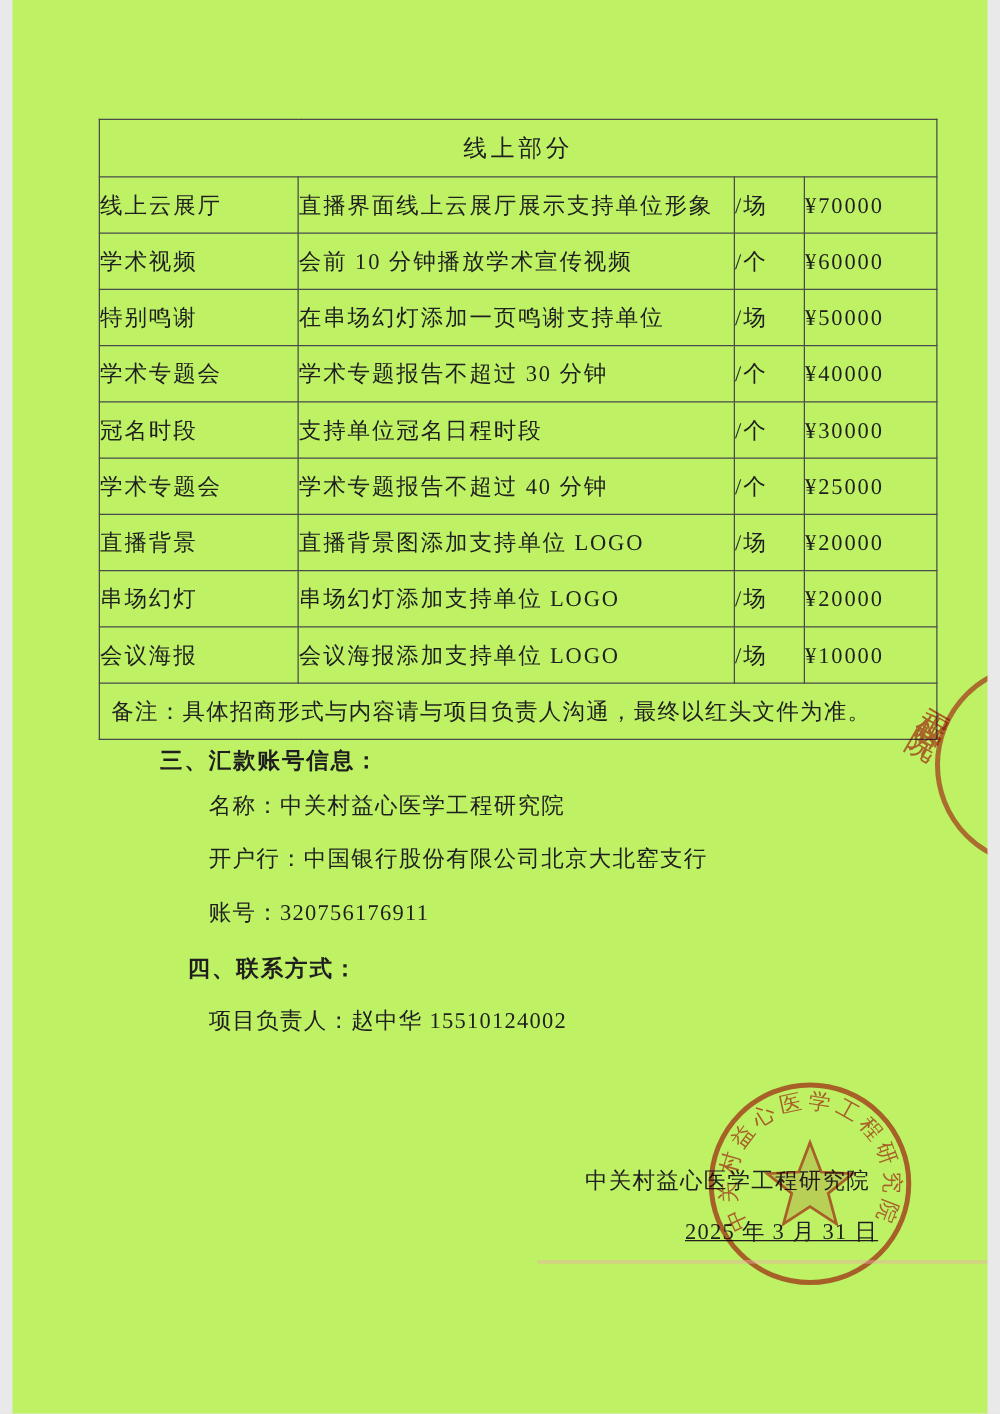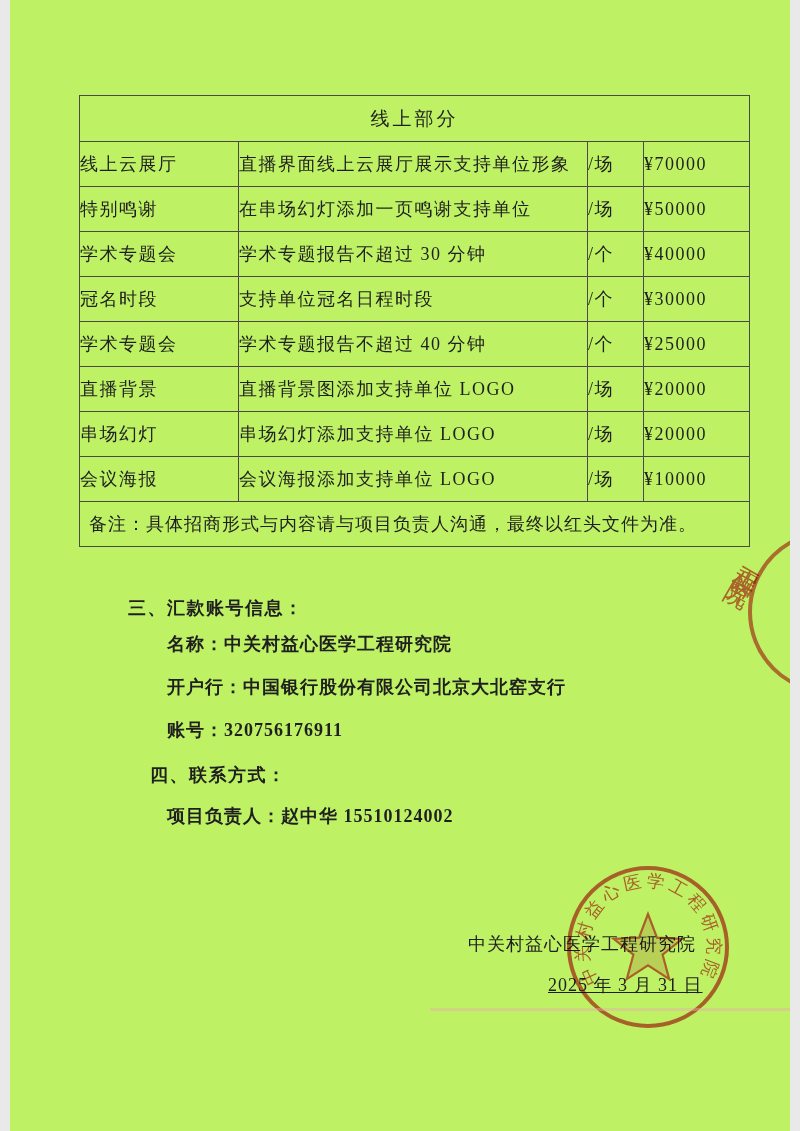--- a/index.html
+++ b/index.html
@@ -28,21 +28,21 @@
   td.c-item{padding-left:9px;}
   td.c-desc{padding-left:11px;}
   td.c-unit{padding-left:7px;letter-spacing:0.5px;}
   td.c-price{padding-left:9px;letter-spacing:0.5px;}
   td.note-cell{height:42px;font-size:18px;letter-spacing:1px;padding-left:9px;}
   
   .sec-title{position:absolute;font-size:18px;font-weight:bold;letter-spacing:1.5px;}
   .t-remit{left:118px;top:596px;font-family:Liberation Serif, serif;}
   .t-contact{left:118px;top:763px;margin-left:22px;}
   .remit-lines{position:absolute;left:157px;top:634px;display:flex;flex-direction:column;gap:22px;}
-  .body-line{font-size:18px;letter-spacing:1px;line-height:21px;white-space:nowrap;font-weight:bold;}
+  .body-line{font-size:18px;letter-spacing:1px;line-height:21px;white-space:nowrap;}
   .contact-line{position:absolute;left:157px;top:806px;}
   .footer-org{position:absolute;left:458px;top:932px;font-size:18px;letter-spacing:1px;white-space:nowrap;}
   .footer-date{position:absolute;left:538px;top:973px;font-size:18px;letter-spacing:1px;white-space:nowrap;text-decoration:underline;}
   
   .stamp-main{
     position:absolute;left:553px;top:862px;width:170px;height:170px;
     mix-blend-mode:multiply;opacity:.88;pointer-events:none;
   }
   .stamp-partial-ring{
     position:absolute;left:720px;top:512px;width:200px;height:200px;
@@ -76,20 +76,26 @@
       <tr>
         <th class="section" colspan="4">线上部分</th>
       </tr>
     </thead>
     <tbody>
       <tr class="data-row">
         <td class="c-item">线上云展厅</td>
         <td class="c-desc">直播界面线上云展厅展示支持单位形象</td>
         <td class="c-unit">/场</td>
         <td class="c-price">¥70000</td>
+      </tr>
+      <tr class="data-row">
+        <td class="c-item">学术视频</td>
+        <td class="c-desc">会前 10 分钟播放学术宣传视频</td>
+        <td class="c-unit">/个</td>
+        <td class="c-price">¥60000</td>
       </tr>
       <tr class="data-row">
         <td class="c-item">特别鸣谢</td>
         <td class="c-desc">在串场幻灯添加一页鸣谢支持单位</td>
         <td class="c-unit">/场</td>
         <td class="c-price">¥50000</td>
       </tr>
       <tr class="data-row">
         <td class="c-item">学术专题会</td>
         <td class="c-desc">学术专题报告不超过 30 分钟</td>

